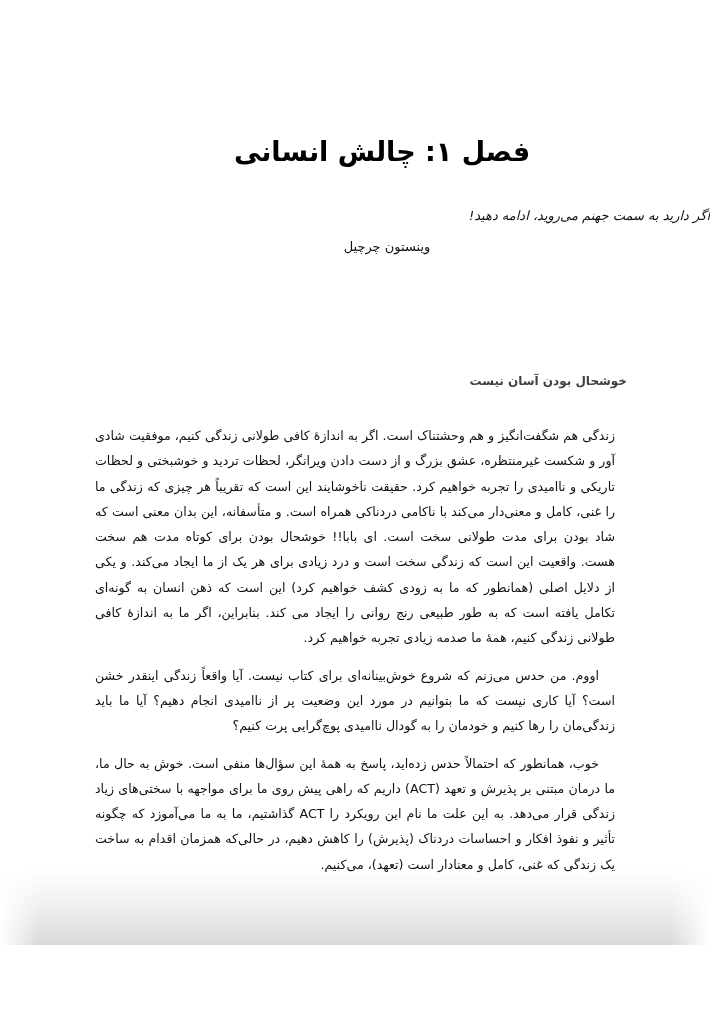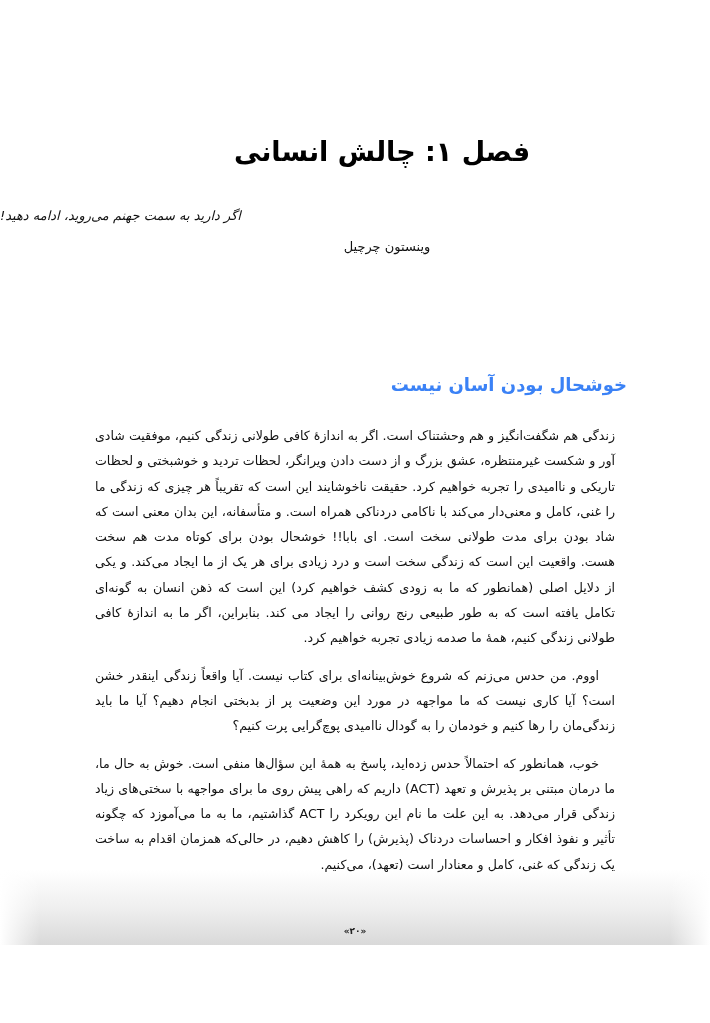--- a/index.html
+++ b/index.html
@@ -21,31 +21,31 @@
     content:""; position:absolute; top:0; width:40px; height:75px;
   }
   .page-shade::before { left:0; background:linear-gradient(to right, #fff, rgba(255,255,255,0)); }
   .page-shade::after { right:0; background:linear-gradient(to left, #fff, rgba(255,255,255,0)); }
   .chapter-title {
     position:absolute; top:136px; left:0; width:710px; text-align:center;
     direction:rtl; font-family:"DejaVu Sans", sans-serif; font-weight:bold;
     font-size:27px; color:#000;padding-left:27px;
   }
   .epigraph {
-    position:absolute; top:208px; left:0; width:710px; text-align:left;
+    position:absolute; top:208px; left:0; width:710px; text-align:right;
     direction:rtl; font-family:"DejaVu Sans", sans-serif; font-style:italic;
     font-size:13px; color:#111;
   }
   .epigraph-author {
     position:absolute; top:239px; left:0; width:710px; text-align:center;
     direction:rtl; font-family:"DejaVu Sans", sans-serif; font-size:13px; color:#111;margin-left:32px;
   }
   .section-heading {
     position:absolute; top:374px; right:83px; direction:rtl;
-    font-family:"DejaVu Sans", sans-serif; font-weight:bold; font-size:18px; color:#3b82f6;
+    font-family:"DejaVu Sans", sans-serif; font-weight:bold; font-size:12px; color:#404040;
   }
   .body-text {
     position:absolute; top:411px; left:83px; width:544px; direction:rtl;
     text-align:justify; text-align-last:right;
     font-family:"DejaVu Sans", sans-serif; font-size:12.6px; line-height:25.3px; color:#111;
   }
   .body-text p { margin:12px; }
   .body-text p.indent { text-indent:16px; }
   .page-number {
     position:absolute; top:926px; left:0; width:710px; text-align:center;
@@ -60,26 +60,25 @@
 
 <div class="page">
   <div class="chapter-title">فصل ۱: چالش انسانی</div>
   <div class="epigraph">اگر دارید به سمت جهنم می‌روید، ادامه دهید!</div>
   <div class="epigraph-author">وینستون چرچیل</div>
 
   <div class="section-heading">خوشحال بودن آسان نیست</div>
 
   <div class="body-text">
     <p>زندگی هم شگفت‌انگیز و هم وحشتناک است. اگر به اندازهٔ کافی طولانی زندگی کنیم، موفقیت شادی آور و شکست غیرمنتظره، عشق بزرگ و از دست دادن ویرانگر، لحظات تردید و خوشبختی و لحظات تاریکی و ناامیدی را تجربه خواهیم کرد. حقیقت ناخوشایند این است که تقریباً هر چیزی که زندگی ما را غنی، کامل و معنی‌دار می‌کند با ناکامی دردناکی همراه است. و متأسفانه، این بدان معنی است که شاد بودن برای مدت طولانی سخت است. ای بابا!! خوشحال بودن برای کوتاه مدت هم سخت هست. واقعیت این است که زندگی سخت است و درد زیادی برای هر یک از ما ایجاد می‌کند. و یکی از دلایل اصلی (همانطور که ما به زودی کشف خواهیم کرد) این است که ذهن انسان به گونه‌ای تکامل یافته است که به طور طبیعی رنج روانی را ایجاد می کند. بنابراین، اگر ما به اندازهٔ کافی طولانی زندگی کنیم، همهٔ ما صدمه زیادی تجربه خواهیم کرد.</p>
-    <p class="indent">اووم. من حدس می‌زنم که شروع خوش‌بینانه‌ای برای کتاب نیست. آیا واقعاً زندگی اینقدر خشن است؟ آیا کاری نیست که ما مواجهه در مورد این وضعیت پر از بدبختی انجام دهیم؟ آیا ما باید زندگی‌مان را رها کنیم و خودمان را به گودال ناامیدی پوچ‌گرایی پرت کنیم؟</p>
+    <p class="indent">اووم. من حدس می‌زنم که شروع خوش‌بینانه‌ای برای کتاب نیست. آیا واقعاً زندگی اینقدر خشن است؟ آیا کاری نیست که ما بتوانیم در مورد این وضعیت پر از ناامیدی انجام دهیم؟ آیا ما باید زندگی‌مان را رها کنیم و خودمان را به گودال ناامیدی پوچ‌گرایی پرت کنیم؟</p>
     <p class="indent">خوب، همانطور که احتمالاً حدس زده‌اید، پاسخ به همهٔ این سؤال‌ها منفی است. خوش به حال ما، ما درمان مبتنی بر پذیرش و تعهد (ACT) داریم که راهی پیش روی ما برای مواجهه با سختی‌های زیاد زندگی قرار می‌دهد. به این علت ما نام این رویکرد را ACT گذاشتیم، ما به ما می‌آموزد که چگونه تأثیر و نفوذ افکار و احساسات دردناک (پذیرش) را کاهش دهیم، در حالی‌که همزمان اقدام به ساخت یک زندگی که غنی، کامل و معنادار است (تعهد)، می‌کنیم.</p>
   </div>
 
   <div class="page-shade"></div>
-  <div class="page-number">«۲۰»</div>
 </div>
 
 <div class="footer">
   
   
 
   
   
 
   

